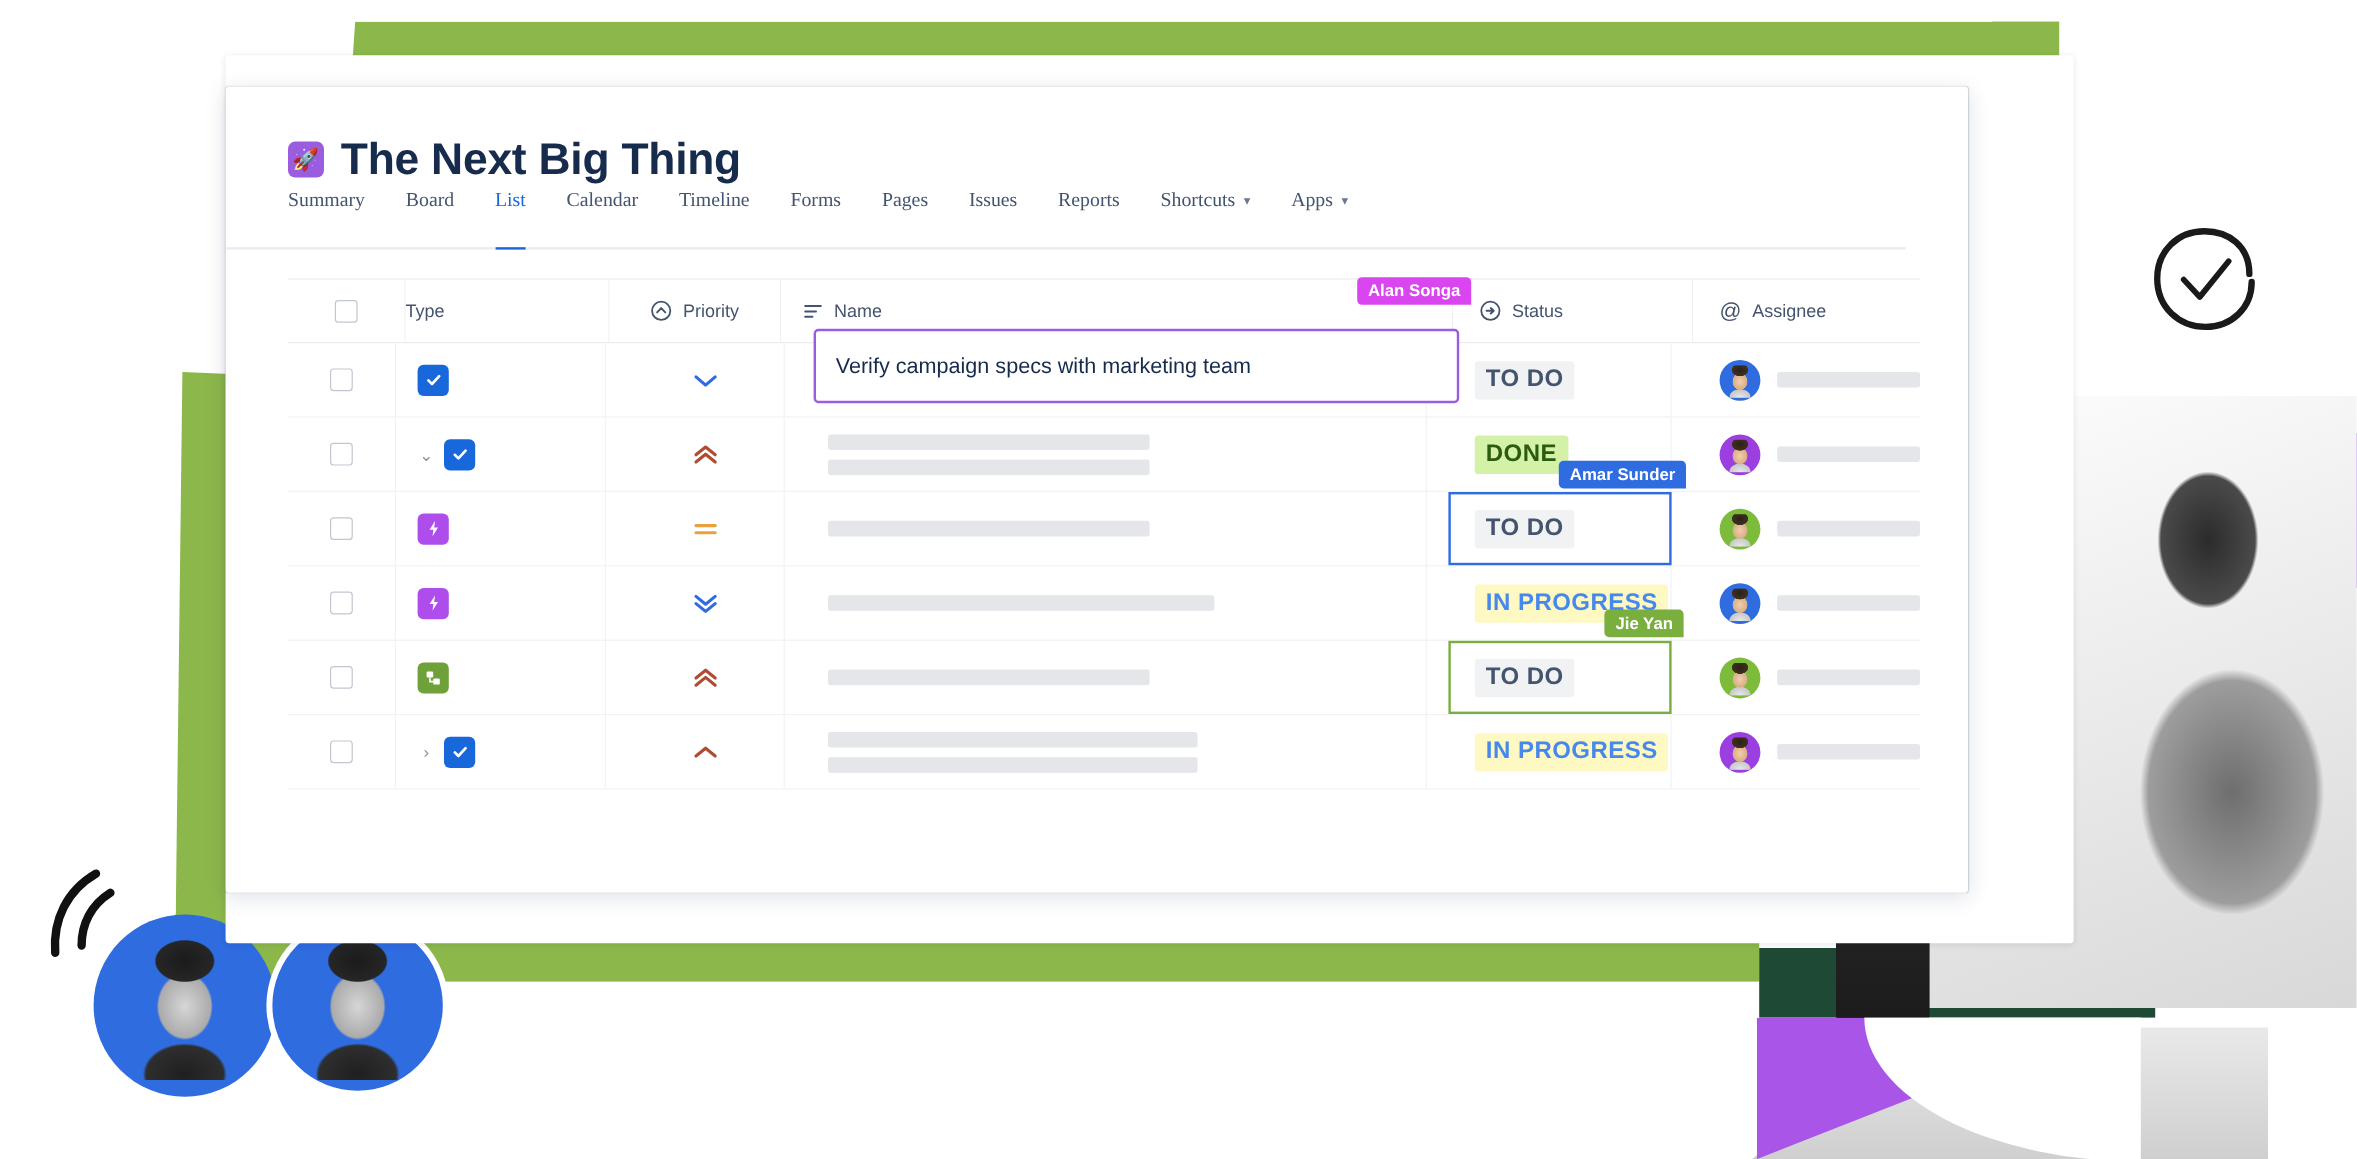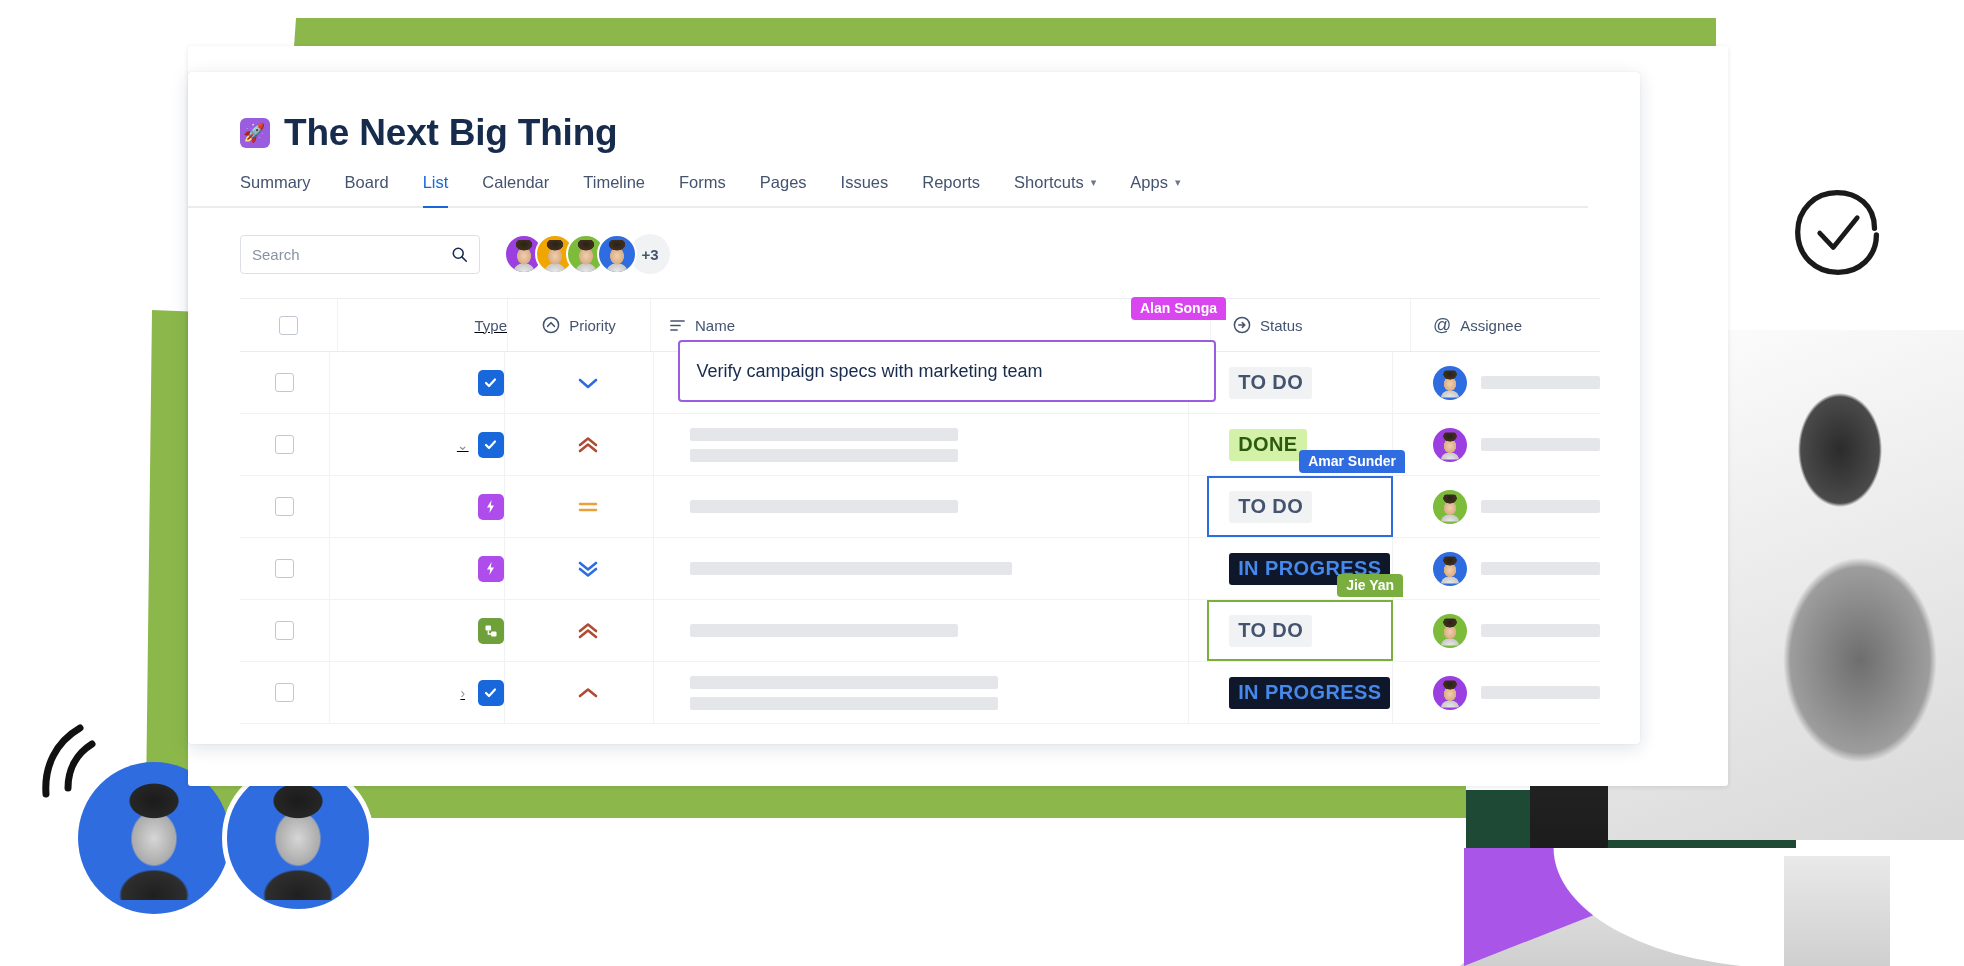--- a/index.html
+++ b/index.html
@@ -123,22 +123,22 @@
   .proj-title { font-size:37px; font-weight:700; color:#172B4D; letter-spacing:-0.2px; }
 
   
   .tabs {
     display:flex; align-items:flex-end; gap:0;
     padding:22px 0 0 52px; border-bottom:2px solid #EBECF0;
     margin:0 52px 0 0; height:54px;
   }
   .tab {
     font-size:16.5px; color:#44546F; font-weight:500;
-    padding:0 17px 14px 17px; white-space:nowrap; cursor:pointer;
-    position:relative; display:flex; align-items:center; gap:7px;
+    padding:0 17px 29px 17px; white-space:nowrap; cursor:pointer;
+    position:relative; display:flex; align-items:center; gap:7px;font-family:Liberation Serif, serif;
   }
   .tab:first-child { padding-left:0; }
   .tab.active { color:#1868DB; font-weight:500; }
   .tab.active:after {
     content:""; position:absolute; left:17px; right:17px; bottom:-2px;
     height:2.5px; background:#1868DB;
   }
   .tab.active:first-child:after { left:0; }
   .caret { font-size:11px; color:#6B778C; }
 
@@ -175,21 +175,21 @@
     font-size:15px; font-weight:600; color:#44546F; margin-left:-7px; flex:none;
   }
 
   
   .table { margin:24px 0 0 52px; width:1360px; }
   .thead, .trow { display:flex; align-items:stretch; }
   .thead { border-top:1.5px solid #EBECF0; border-bottom:1.5px solid #EBECF0; height:54px; }
   .trow { border-bottom:1.5px solid #F1F2F4; height:62px;gap:18px; }
   .cell { display:flex; align-items:center; border-right:1.5px solid #F1F2F4; position:relative; }
   .c-check { width:98px; justify-content:center; }
-  .c-type  { width:170px; justify-content:flex-end; gap:8px;text-decoration:underline; }
+  .c-type  { width:170px; justify-content:flex-start; gap:8px; }
   .c-prio  { width:143px; justify-content:center; }
   .c-name  { width:560px; padding-left:18px; flex-direction:column; align-items:flex-start; justify-content:center; gap:8px; }
   .c-stat  { width:200px; padding-left:22px; }
   .c-assn  { width:189px; padding-left:22px; gap:14px; border-right:none; }
 
   .th-label { font-size:15px; color:#44546F; font-weight:500; display:flex; align-items:center; gap:9px; }
 
   .cbox {
     width:19px; height:19px; border:1.8px solid #C1C7D0; border-radius:3px; background:#fff;
   }
@@ -225,21 +225,21 @@
   .tag-blue   { background:#2E6CE0; }
   .tag-green  { background:#7AAE3F; }
 
   
   .lz {
     font-size:20px; font-weight:700; letter-spacing:0.4px;
     padding:4px 9px 5px 9px; border-radius:3px; display:inline-block;
   }
   .lz-todo { background:#F1F2F4; color:#44546F; }
   .lz-done { background:#D3F1A7; color:#2C5B0E; }
-  .lz-prog { background:#0f172a; color:#4688EC; }
+  .lz-prog { background:#fef9c3; color:#4688EC; }
 
   .cell-sel-blue  { outline:2.4px solid #2E6CE0; outline-offset:-2px; background:#fff; z-index:5; }
   .cell-sel-green { outline:2.4px solid #7AAE3F; outline-offset:-2px; background:#fff; z-index:5; }
 
   .a-av {
     width:34px; height:34px; border-radius:50%; overflow:hidden; position:relative; flex:none;
   }
   .a-av .face {
     position:absolute; left:50%; top:55%; width:24px; height:27px;
     transform:translate(-50%,-50%);
@@ -326,44 +326,20 @@
       <div class="tab">
           <span>Shortcuts</span>
           <span class="caret">▾</span>
         </div>
       <div class="tab">
           <span>Apps</span>
           <span class="caret">▾</span>
         </div>
     </div>
 
-    <div class="search-row">
-      <div class="search-box">
-        <input type="text" placeholder="Search" style="">
-        <svg class="mag" viewBox="0 0 20 20">
-          <circle cx="8.5" cy="8.5" r="5.8" fill="none" stroke="#172B4D" stroke-width="1.8"></circle>
-          <line x1="12.8" y1="12.8" x2="18" y2="18" stroke="#172B4D" stroke-width="1.8" stroke-linecap="round"></line>
-        </svg>
-      </div>
-      <div class="avatars">
-        <div class="av" style="background:#9B3FE0">
-            <div class="face"></div>
-          </div>
-        <div class="av" style="background:#F0A500">
-            <div class="face"></div>
-          </div>
-        <div class="av" style="background:#7DBB3A">
-            <div class="face"></div>
-          </div>
-        <div class="av" style="background:#2E6CE0">
-            <div class="face"></div>
-          </div>
-        <div class="av-more">+3</div>
-      </div>
-    </div>
 
     <div class="table">
 
       <div class="thead">
         <div class="cell c-check">
           <div class="cbox"></div>
         </div>
         <div class="cell c-type">
           <span class="th-label">Type</span>
         </div>

